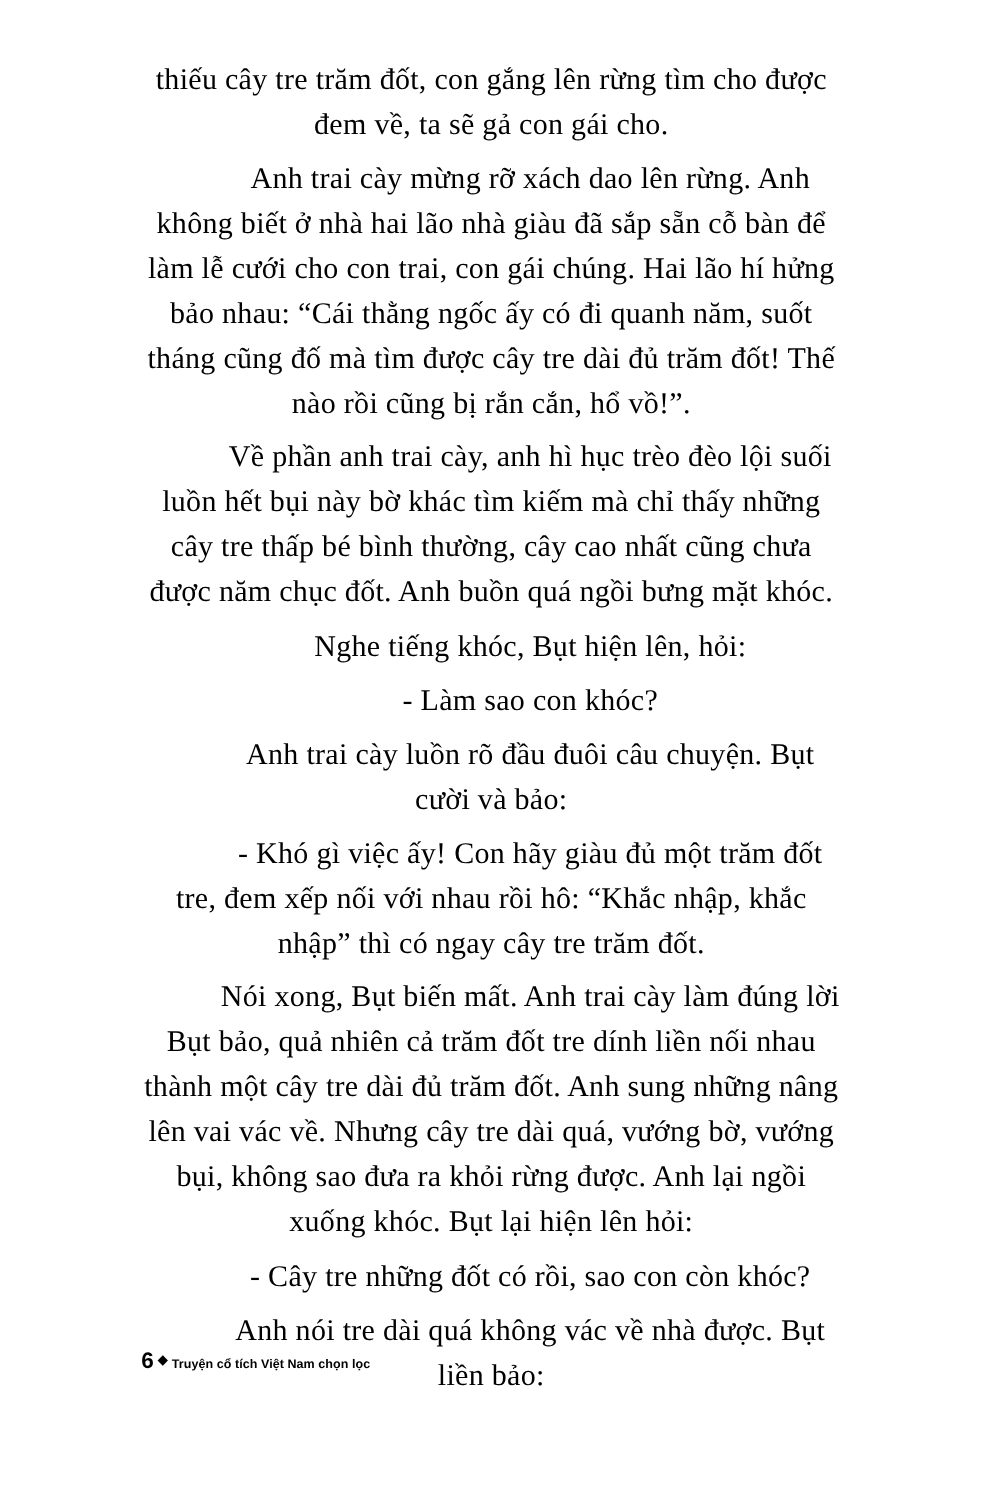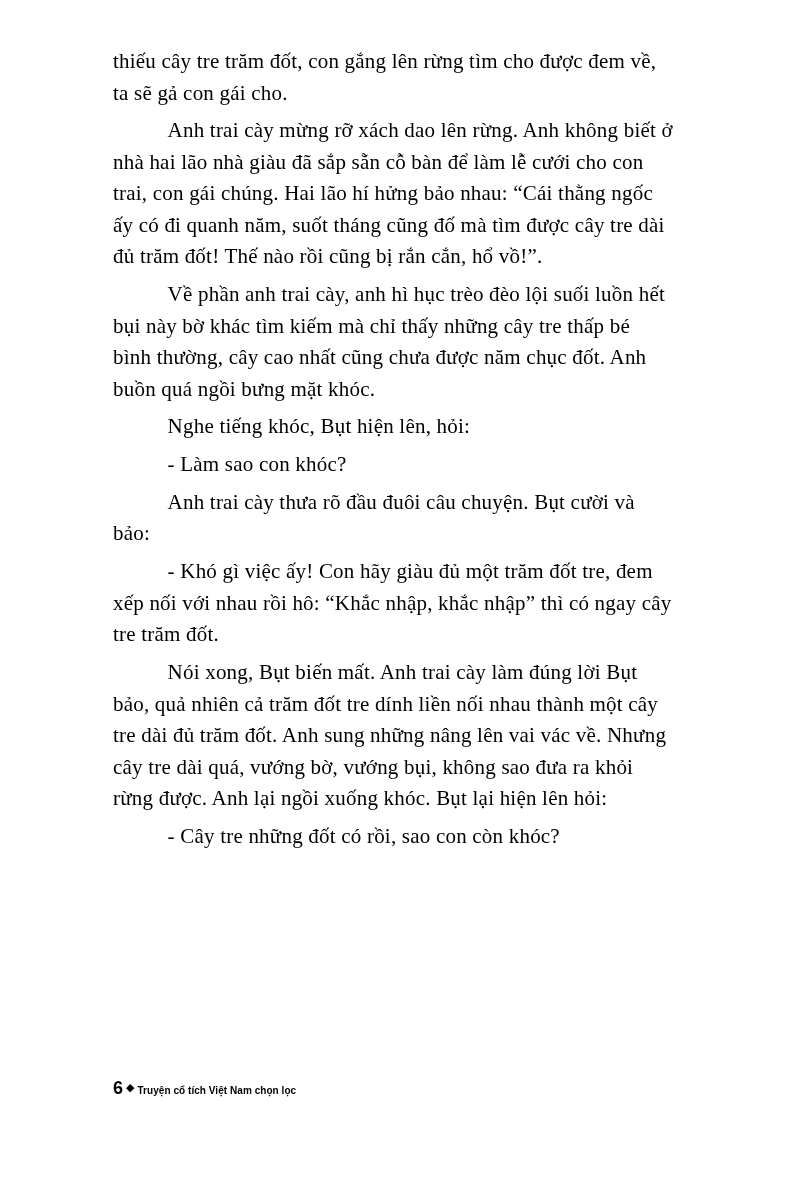--- a/index.html
+++ b/index.html
@@ -17,23 +17,23 @@
     color: #000000;
   }
   .text-block {
     position: absolute;
     left: 113px;
     top: 46px;
     width: 560px;
   }
   .para {
     margin: 0 0 0.30em 0;
-    font-size: 21px;
+    font-size: 24px;
     line-height: 1.50;
-    text-align: left;
+    text-align: center;
     letter-spacing: 0.01em;
   }
   .para.indent {
     text-indent: 2.6em;
     font-family: Liberation Serif, serif;
   }
   .para.dash {
     text-indent: 2.6em;
   }
   .footer {
@@ -69,24 +69,25 @@
 <body>
 
 <div class="page">
 
   <div class="text-block">
     <p class="para">thiếu cây tre trăm đốt, con gắng lên rừng tìm cho được đem về, ta sẽ gả con gái cho.</p>
     <p class="para indent">Anh trai cày mừng rỡ xách dao lên rừng. Anh không biết ở nhà hai lão nhà giàu đã sắp sẵn cỗ bàn để làm lễ cưới cho con trai, con gái chúng. Hai lão hí hửng bảo nhau: “Cái thằng ngốc ấy có đi quanh năm, suốt tháng cũng đố mà tìm được cây tre dài đủ trăm đốt! Thế nào rồi cũng bị rắn cắn, hổ vồ!”.</p>
     <p class="para indent">Về phần anh trai cày, anh hì hục trèo đèo lội suối luồn hết bụi này bờ khác tìm kiếm mà chỉ thấy những cây tre thấp bé bình thường, cây cao nhất cũng chưa được năm chục đốt. Anh buồn quá ngồi bưng mặt khóc.</p>
     <p class="para indent">Nghe tiếng khóc, Bụt hiện lên, hỏi:</p>
     <p class="para dash">- Làm sao con khóc?</p>
-    <p class="para indent">Anh trai cày thưa rõ đầu đuôi câu chuyện. Bụt cười và bảo:</p>
+    <p class="para indent">Anh trai cày luồn rõ đầu đuôi câu chuyện. Bụt cười và bảo:</p>
     <p class="para dash">- Khó gì việc ấy! Con hãy giàu đủ một trăm đốt tre, đem xếp nối với nhau rồi hô: “Khắc nhập, khắc nhập” thì có ngay cây tre trăm đốt.</p>
     <p class="para indent">Nói xong, Bụt biến mất. Anh trai cày làm đúng lời Bụt bảo, quả nhiên cả trăm đốt tre dính liền nối nhau thành một cây tre dài đủ trăm đốt. Anh sung những nâng lên vai vác về. Nhưng cây tre dài quá, vướng bờ, vướng bụi, không sao đưa ra khỏi rừng được. Anh lại ngồi xuống khóc. Bụt lại hiện lên hỏi:</p>
     <p class="para dash">- Cây tre những đốt có rồi, sao con còn khóc?</p>
+    <p class="para indent">Anh nói tre dài quá không vác về nhà được. Bụt liền bảo:</p>
   </div>
 
   <div class="footer">
     <span class="footer-page">6</span>
     <span class="footer-diamond">◆</span>
     <span class="footer-title">Truyện cổ tích Việt Nam chọn lọc</span>
   </div>
 
 </div>
 

